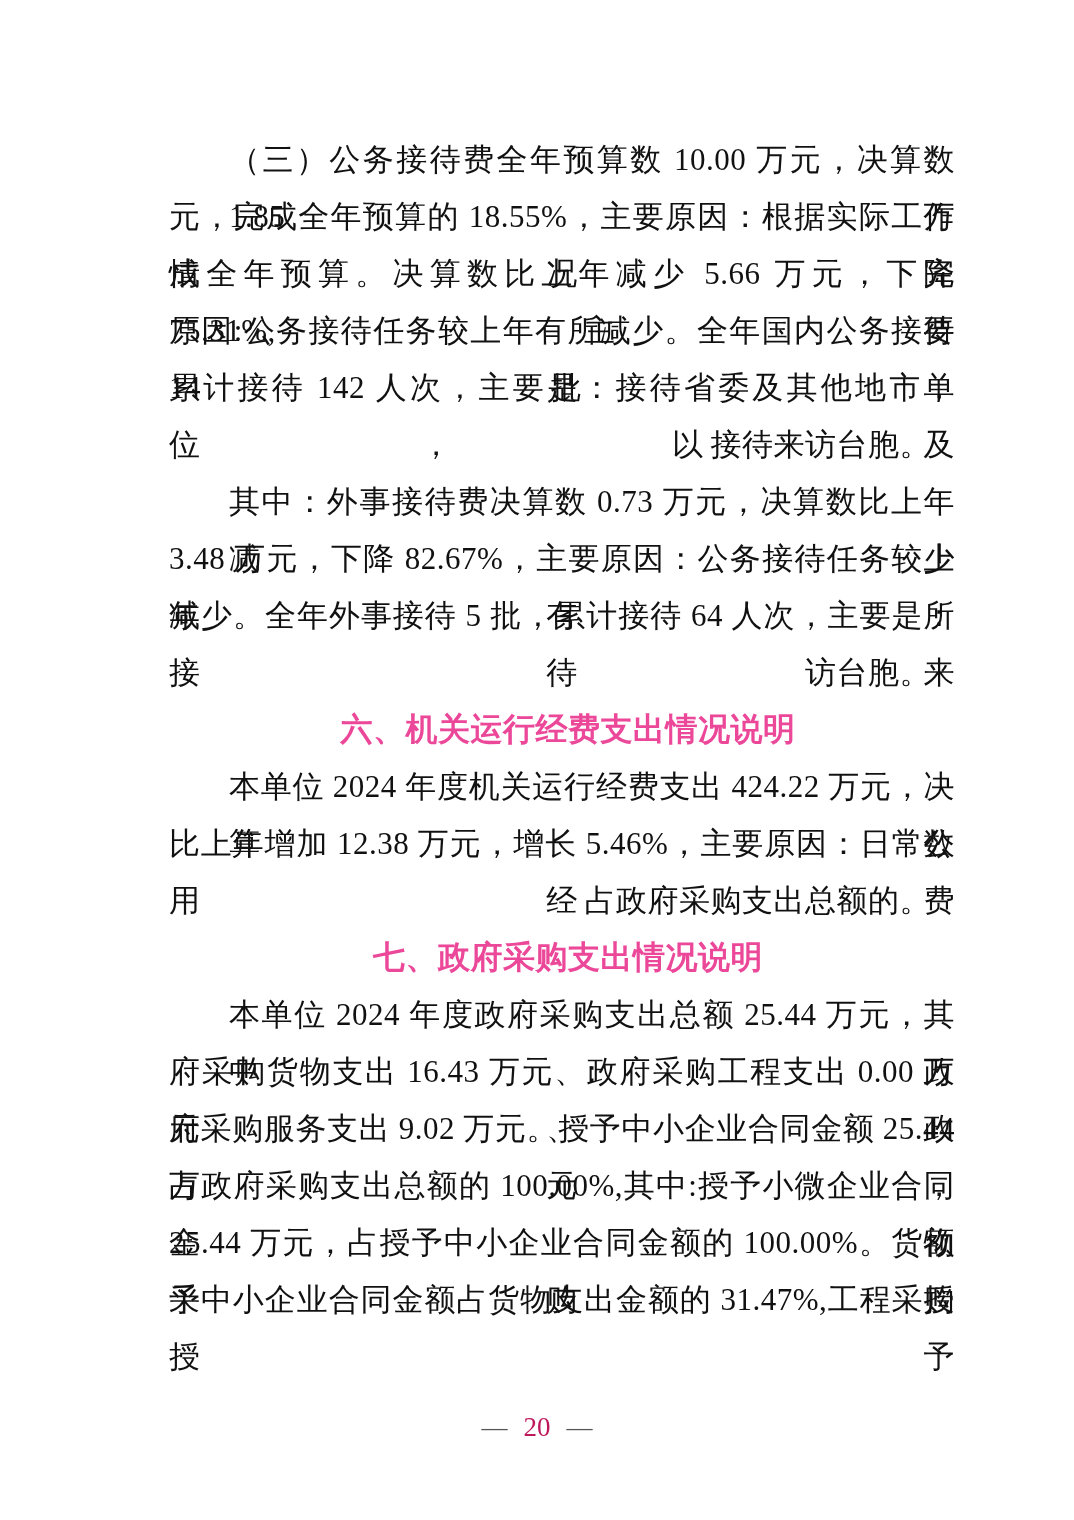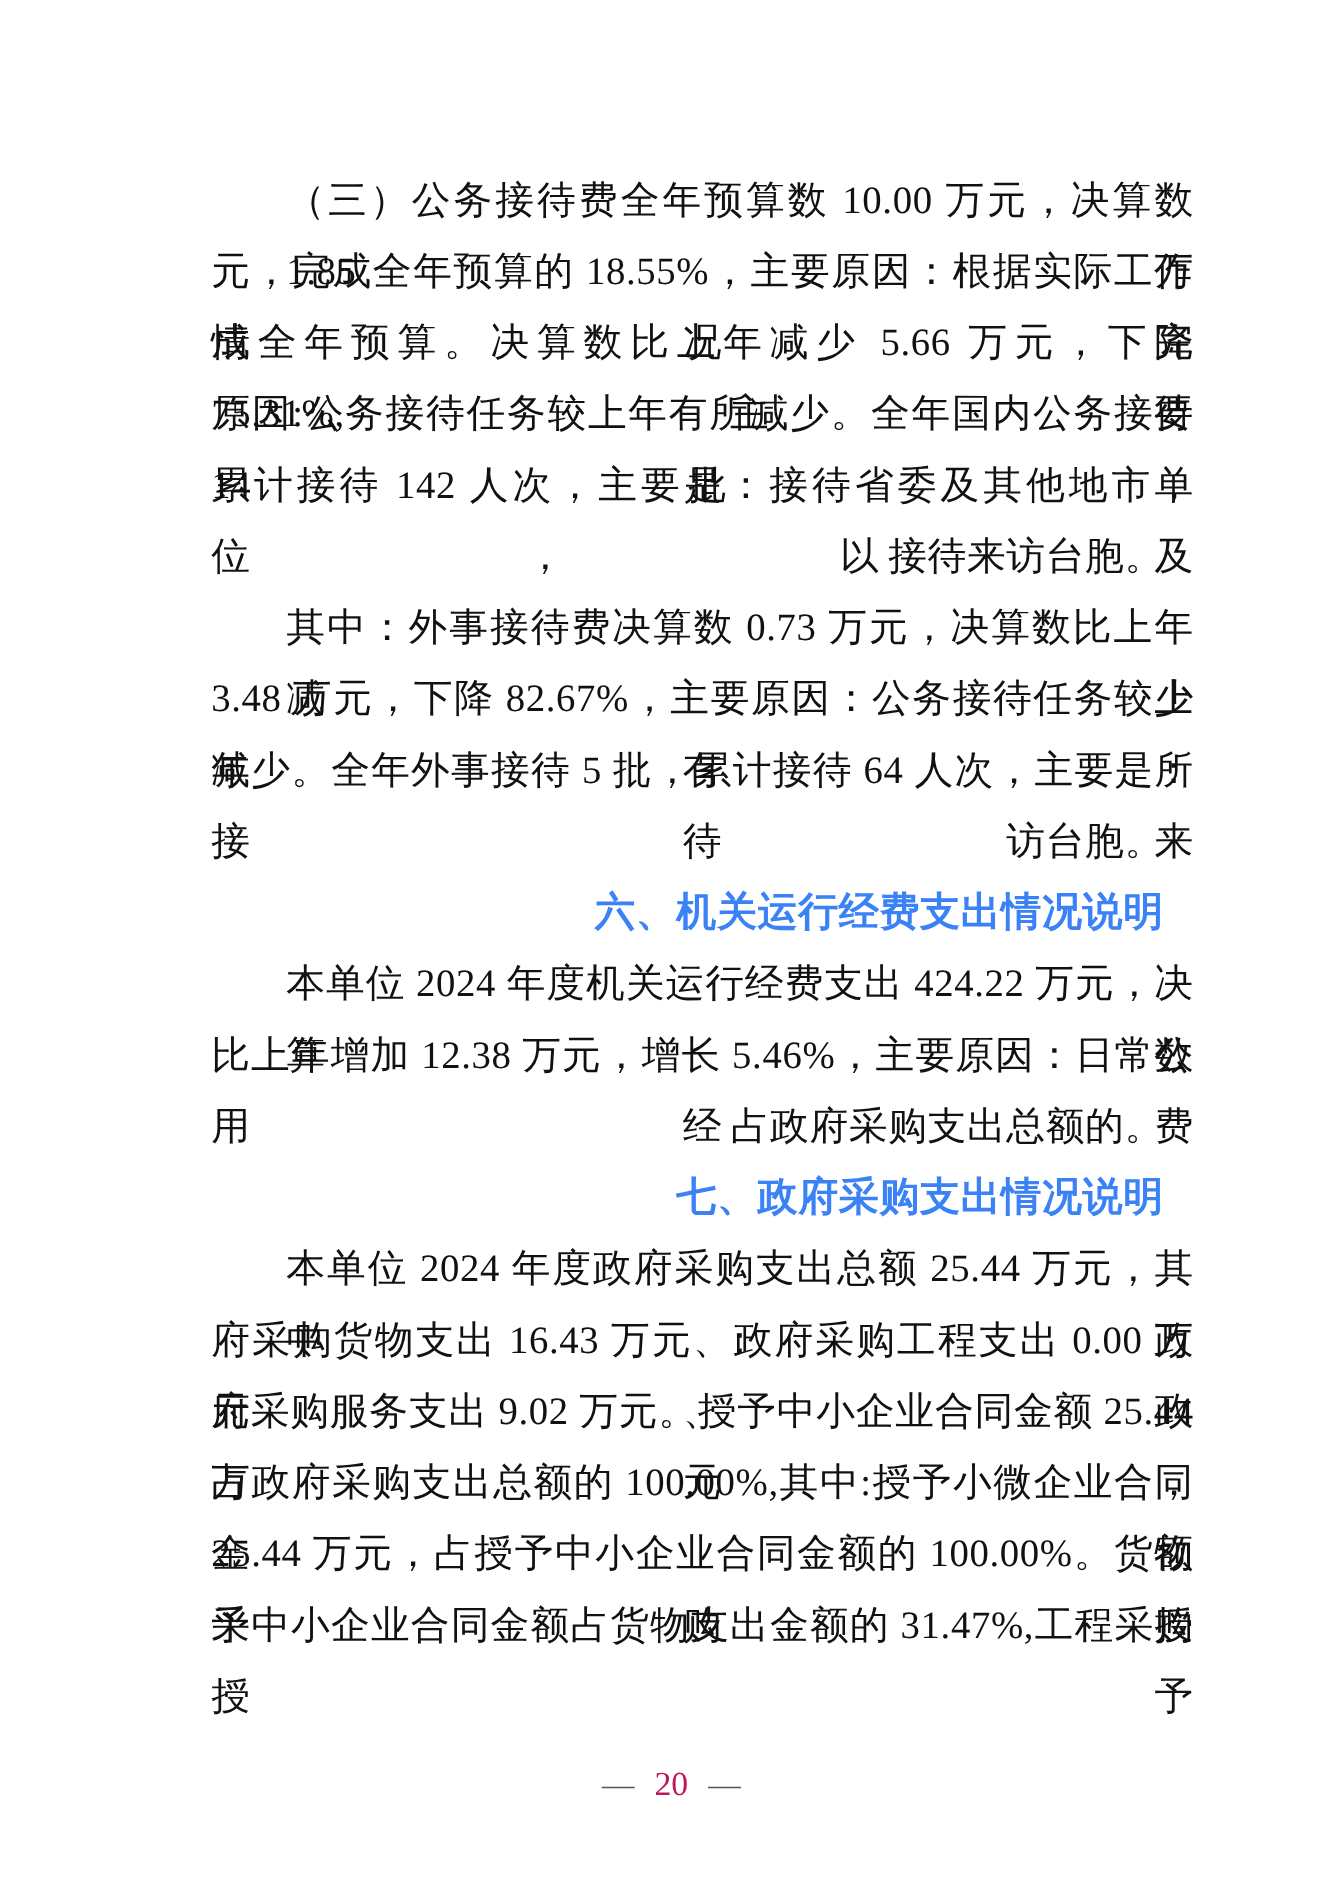--- a/index.html
+++ b/index.html
@@ -40,23 +40,23 @@
     padding-left: 60px;
   }
   .lastline {
     text-align: right;
     text-align-last: auto;
   }
   .heading {
     font-family: "Liberation Sans", "DejaVu Sans", sans-serif;
     font-weight: bold;
     font-size: 32px;
-    text-align: right;
+    text-align: center;
     text-align-last: auto;
-    color: #3b82f6;
+    color: #ec4899;
   }
   #footer {
     position: absolute;
     left: 0;
     top: 1405px;
     width: 1074px;
     height: 45px;
     display: flex;
     align-items: center;
     justify-content: center;

